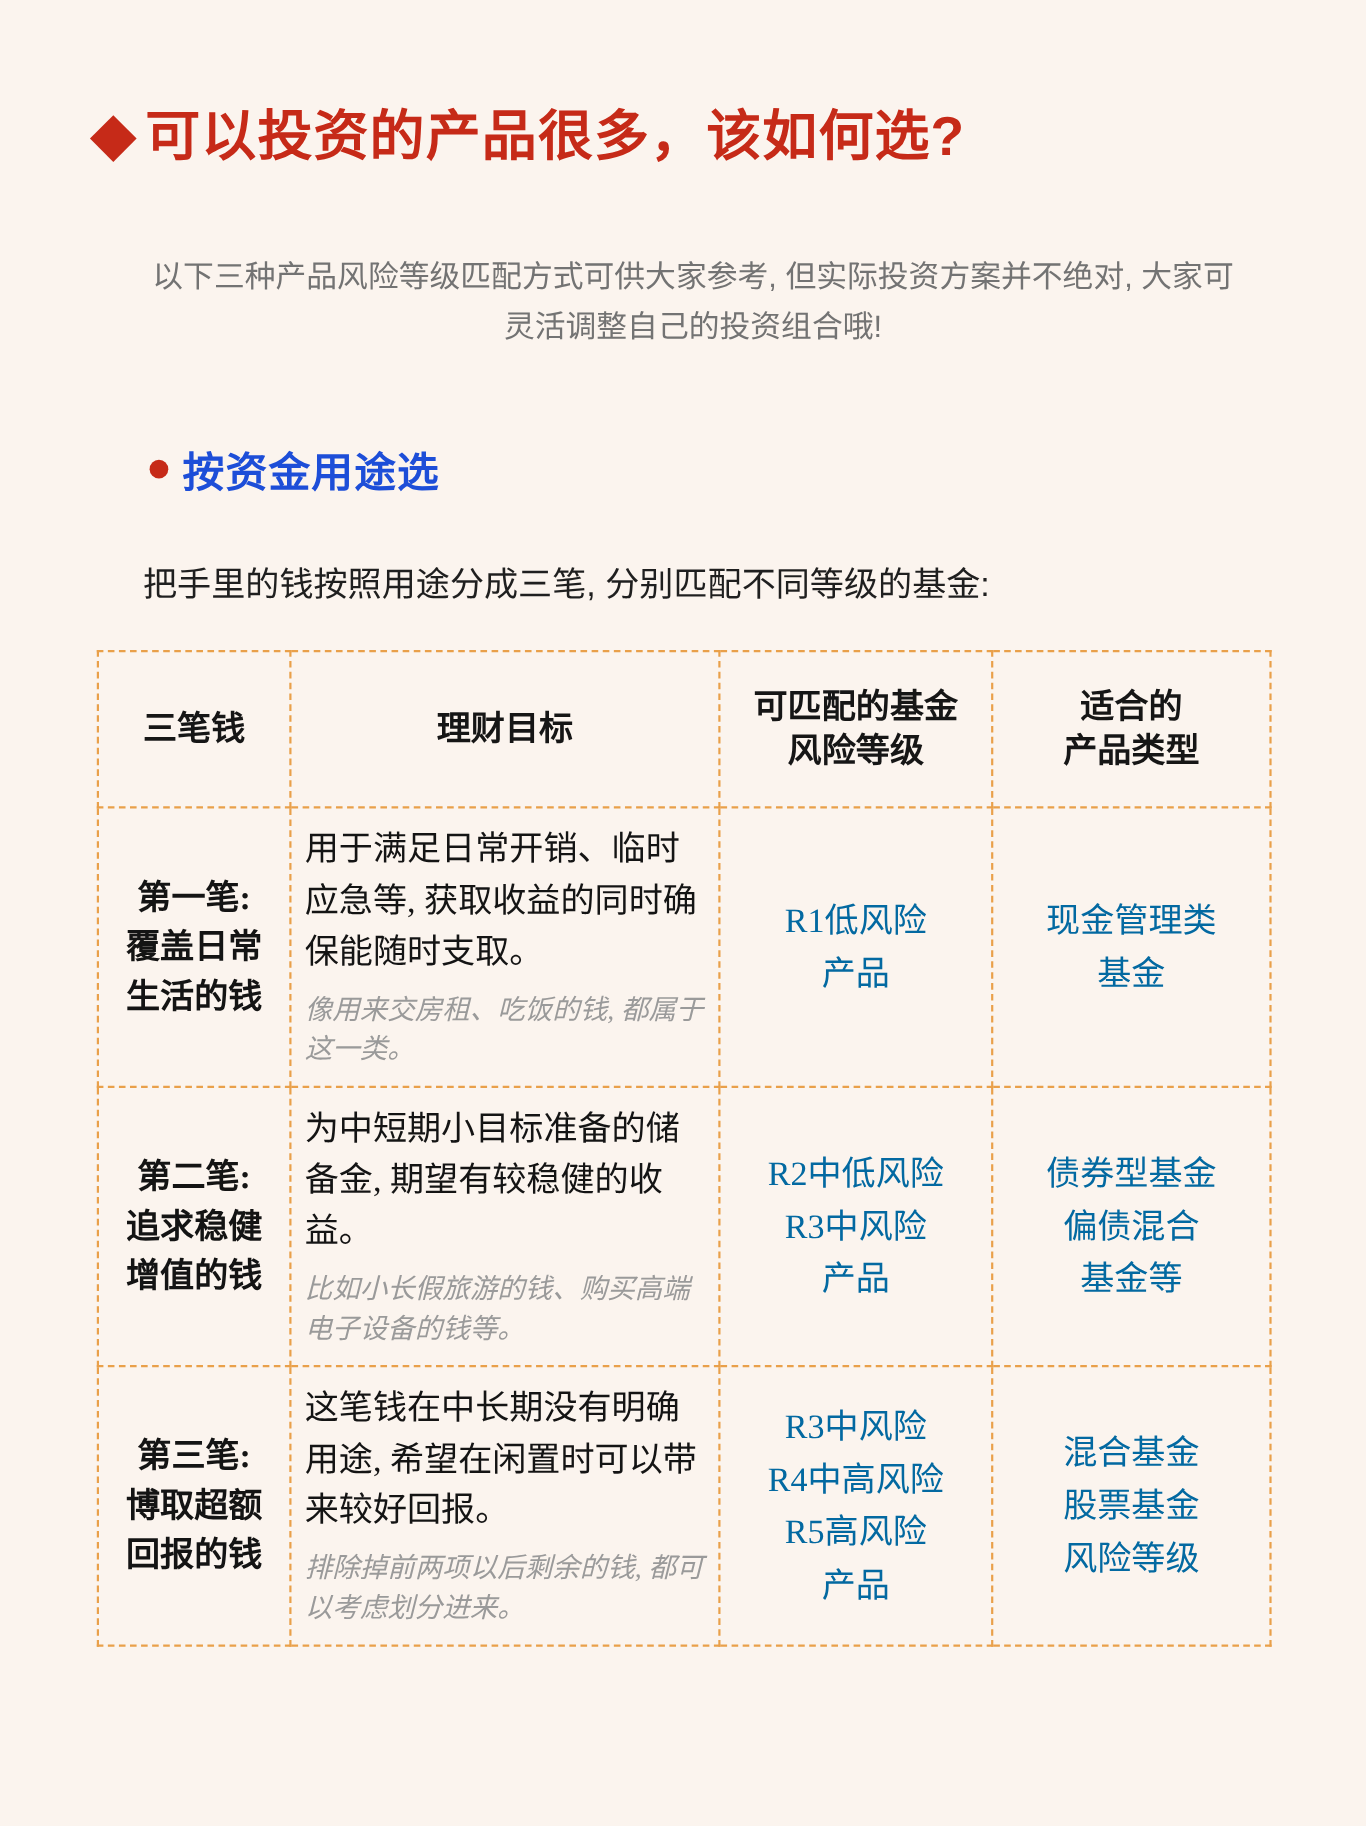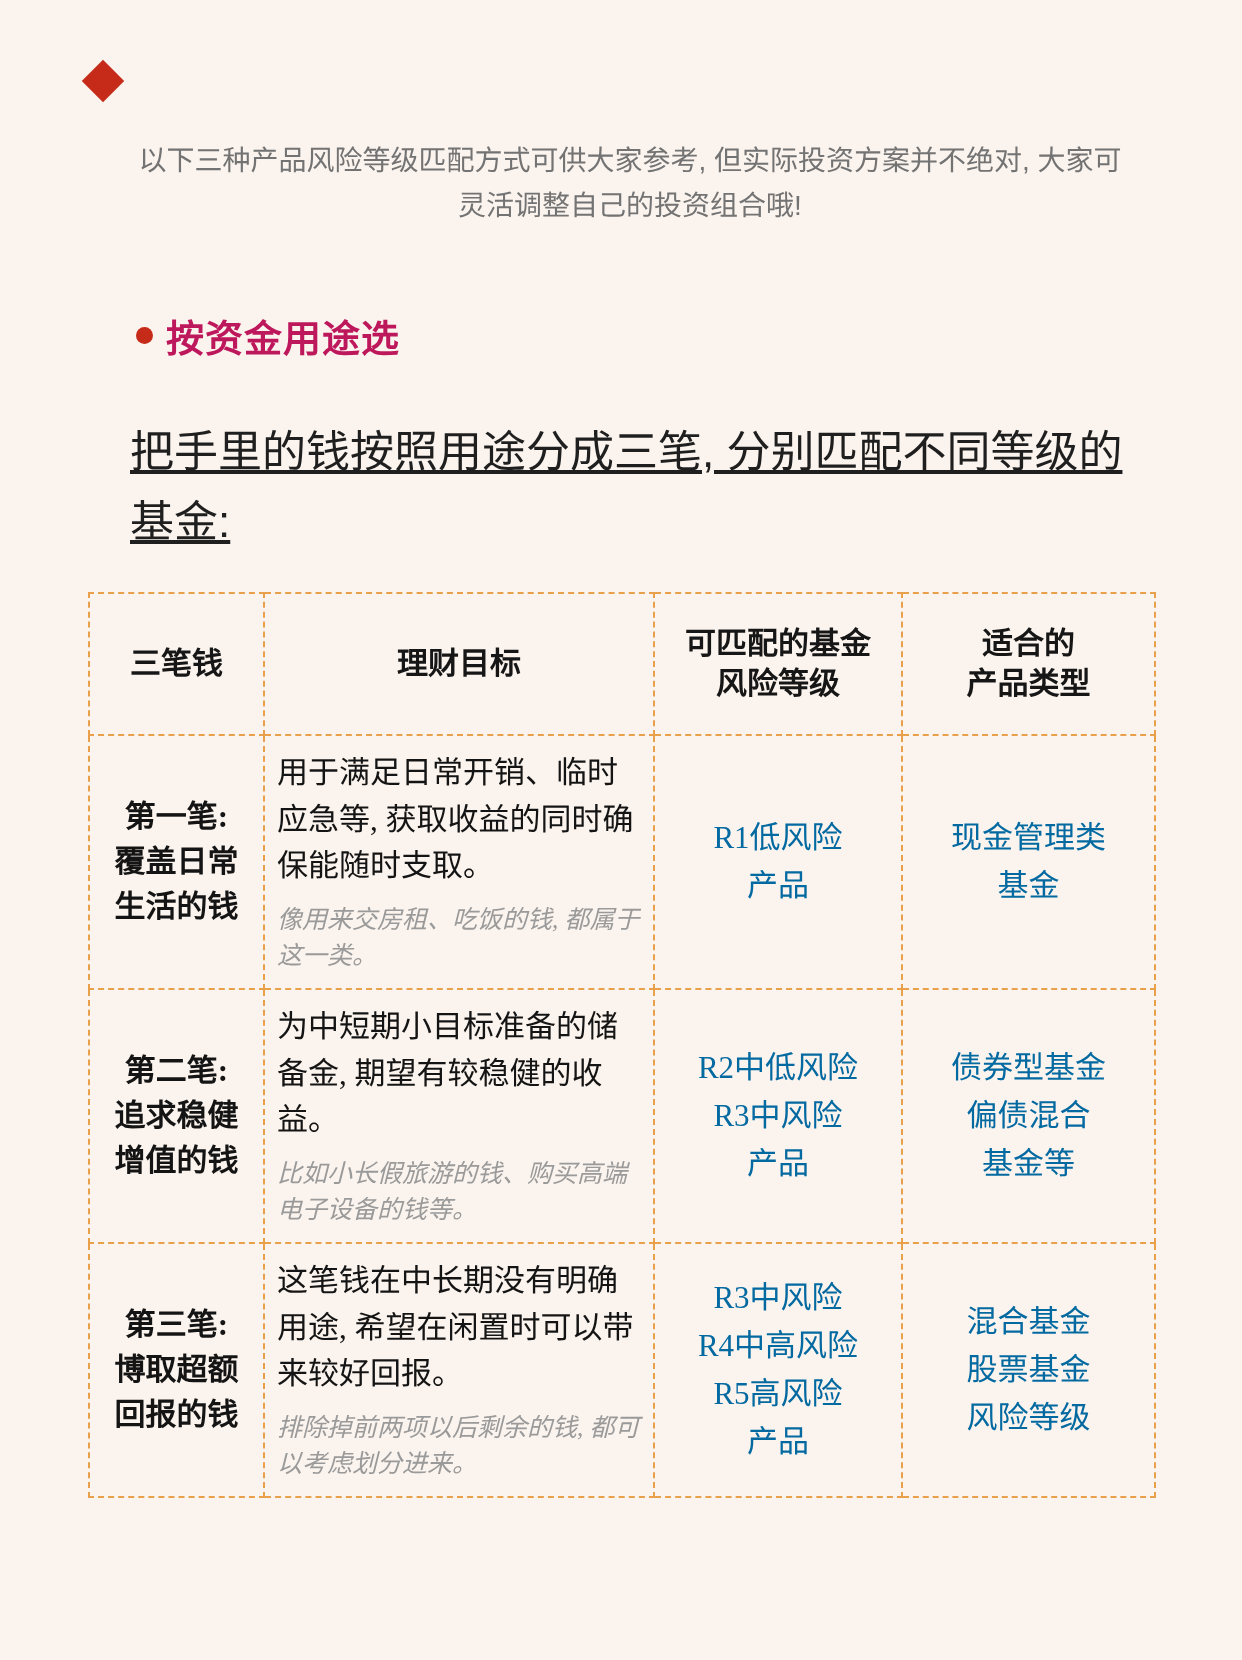--- a/index.html
+++ b/index.html
@@ -66,31 +66,30 @@
   .bullet-dot {
     width: 17px;
     height: 17px;
     border-radius: 50%;
     background: #c62a18;
     flex: 0 0 auto;
   }
   .section-title {
     font-size: 38px;
     font-weight: bold;
-    color: #be185d;
+    color: #1d4ed8;
     letter-spacing: 1px;
   }
 
   .section-desc {
     margin: 22px 0 0 42px;
-    font-size: 44px;
+    font-size: 31px;
     line-height: 1.6;
     color: #1f1f1f;
     max-width: 1010px;
-    text-decoration: underline;
   }
 
   
   .table-wrap {
     margin: 34px 0 0 0;
     font-family: Liberation Serif, serif;
   }
   table.matrix {
     width: 1066px;
     border-collapse: collapse;
@@ -149,20 +148,21 @@
   }
   .nowrap-line { display: block; }
 </style>
 </head>
 <body>
 
 <div class="page">
 
   <div class="title-row">
     <span class="diamond-icon"></span>
+    <h1 class="main-title">可以投资的产品很多，该如何选?</h1>
   </div>
 
   <p class="intro">以下三种产品风险等级匹配方式可供大家参考, 但实际投资方案并不绝对, 大家可灵活调整自己的投资组合哦!</p>
 
   <div class="section-row">
     <span class="bullet-dot"></span>
     <h2 class="section-title">按资金用途选</h2>
   </div>
 
   <p class="section-desc">把手里的钱按照用途分成三笔, 分别匹配不同等级的基金:</p>

